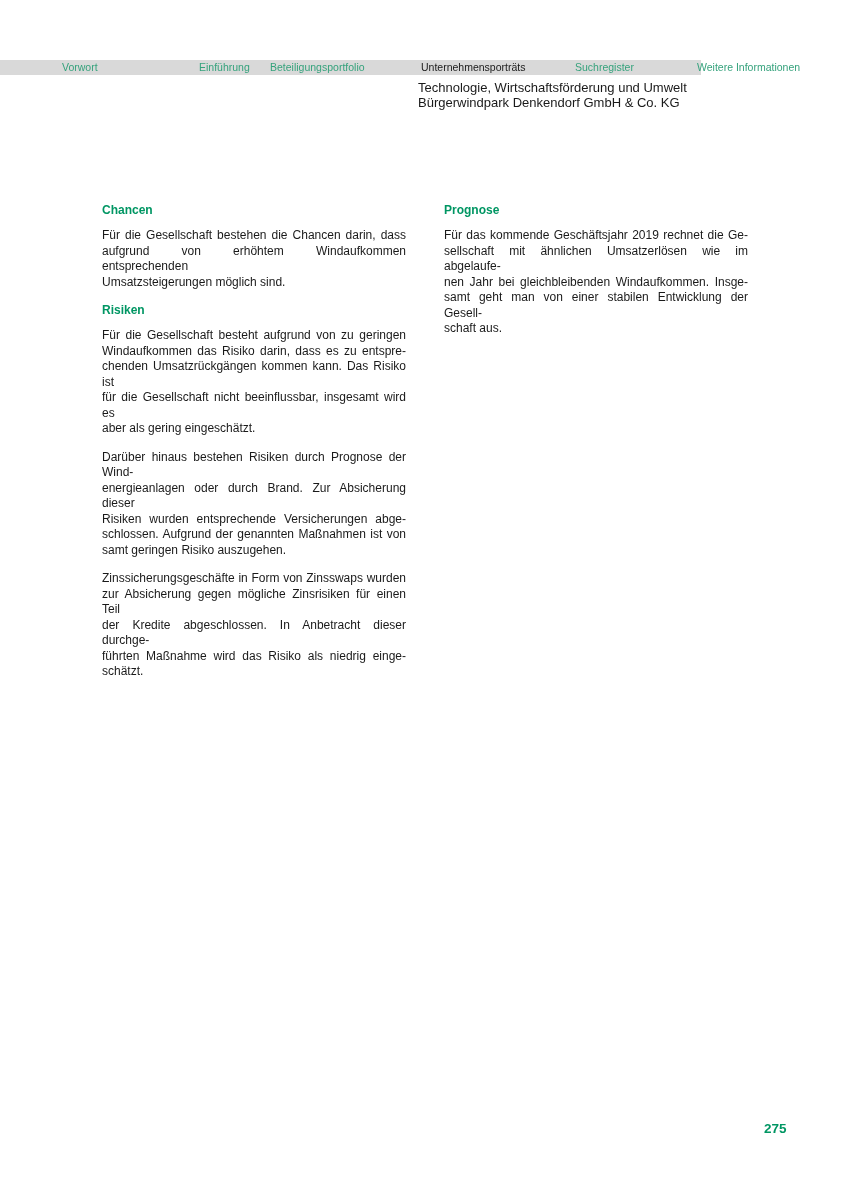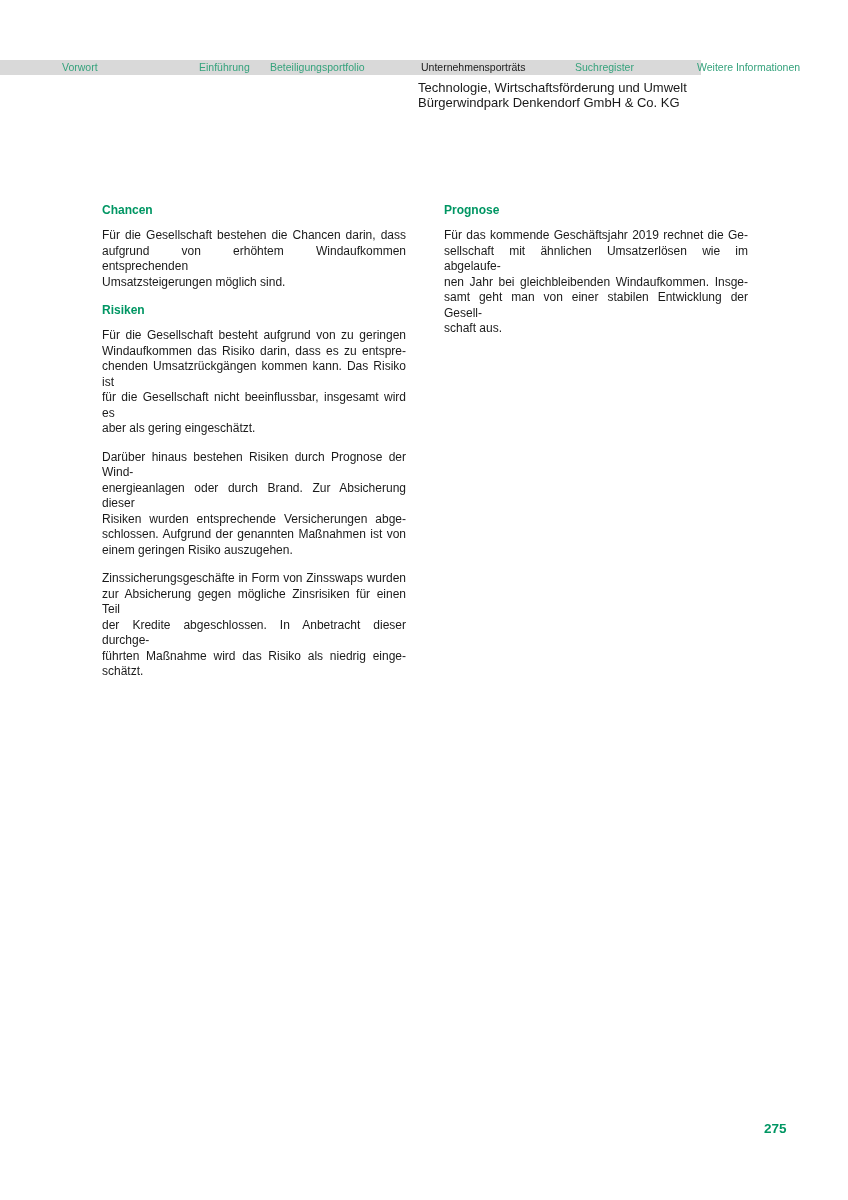--- a/index.html
+++ b/index.html
@@ -116,21 +116,21 @@
     <div class="jline">Windaufkommen das Risiko darin, dass es zu entspre-</div>
     <div class="jline">chenden Umsatzrückgängen kommen kann. Das Risiko ist</div>
     <div class="jline">für die Gesellschaft nicht beeinflussbar, insgesamt wird es</div>
     <div class="jline last">aber als gering eingeschätzt.</div>
   </div>
   <div class="para">
     <div class="jline">Darüber hinaus bestehen Risiken durch Prognose der Wind-</div>
     <div class="jline">energieanlagen oder durch Brand. Zur Absicherung dieser</div>
     <div class="jline">Risiken wurden entsprechende Versicherungen abge-</div>
     <div class="jline">schlossen. Aufgrund der genannten Maßnahmen ist von</div>
-    <div class="jline last">einem geringen Risiko auszugehen.</div>
+    <div class="jline last">samt geringen Risiko auszugehen.</div>
   </div>
   <div class="para">
     <div class="jline">Zinssicherungsgeschäfte in Form von Zinsswaps wurden</div>
     <div class="jline">zur Absicherung gegen mögliche Zinsrisiken für einen Teil</div>
     <div class="jline">der Kredite abgeschlossen. In Anbetracht dieser durchge-</div>
     <div class="jline">führten Maßnahme wird das Risiko als niedrig einge-</div>
     <div class="jline last">schätzt.</div>
   </div>
 </div>
 

